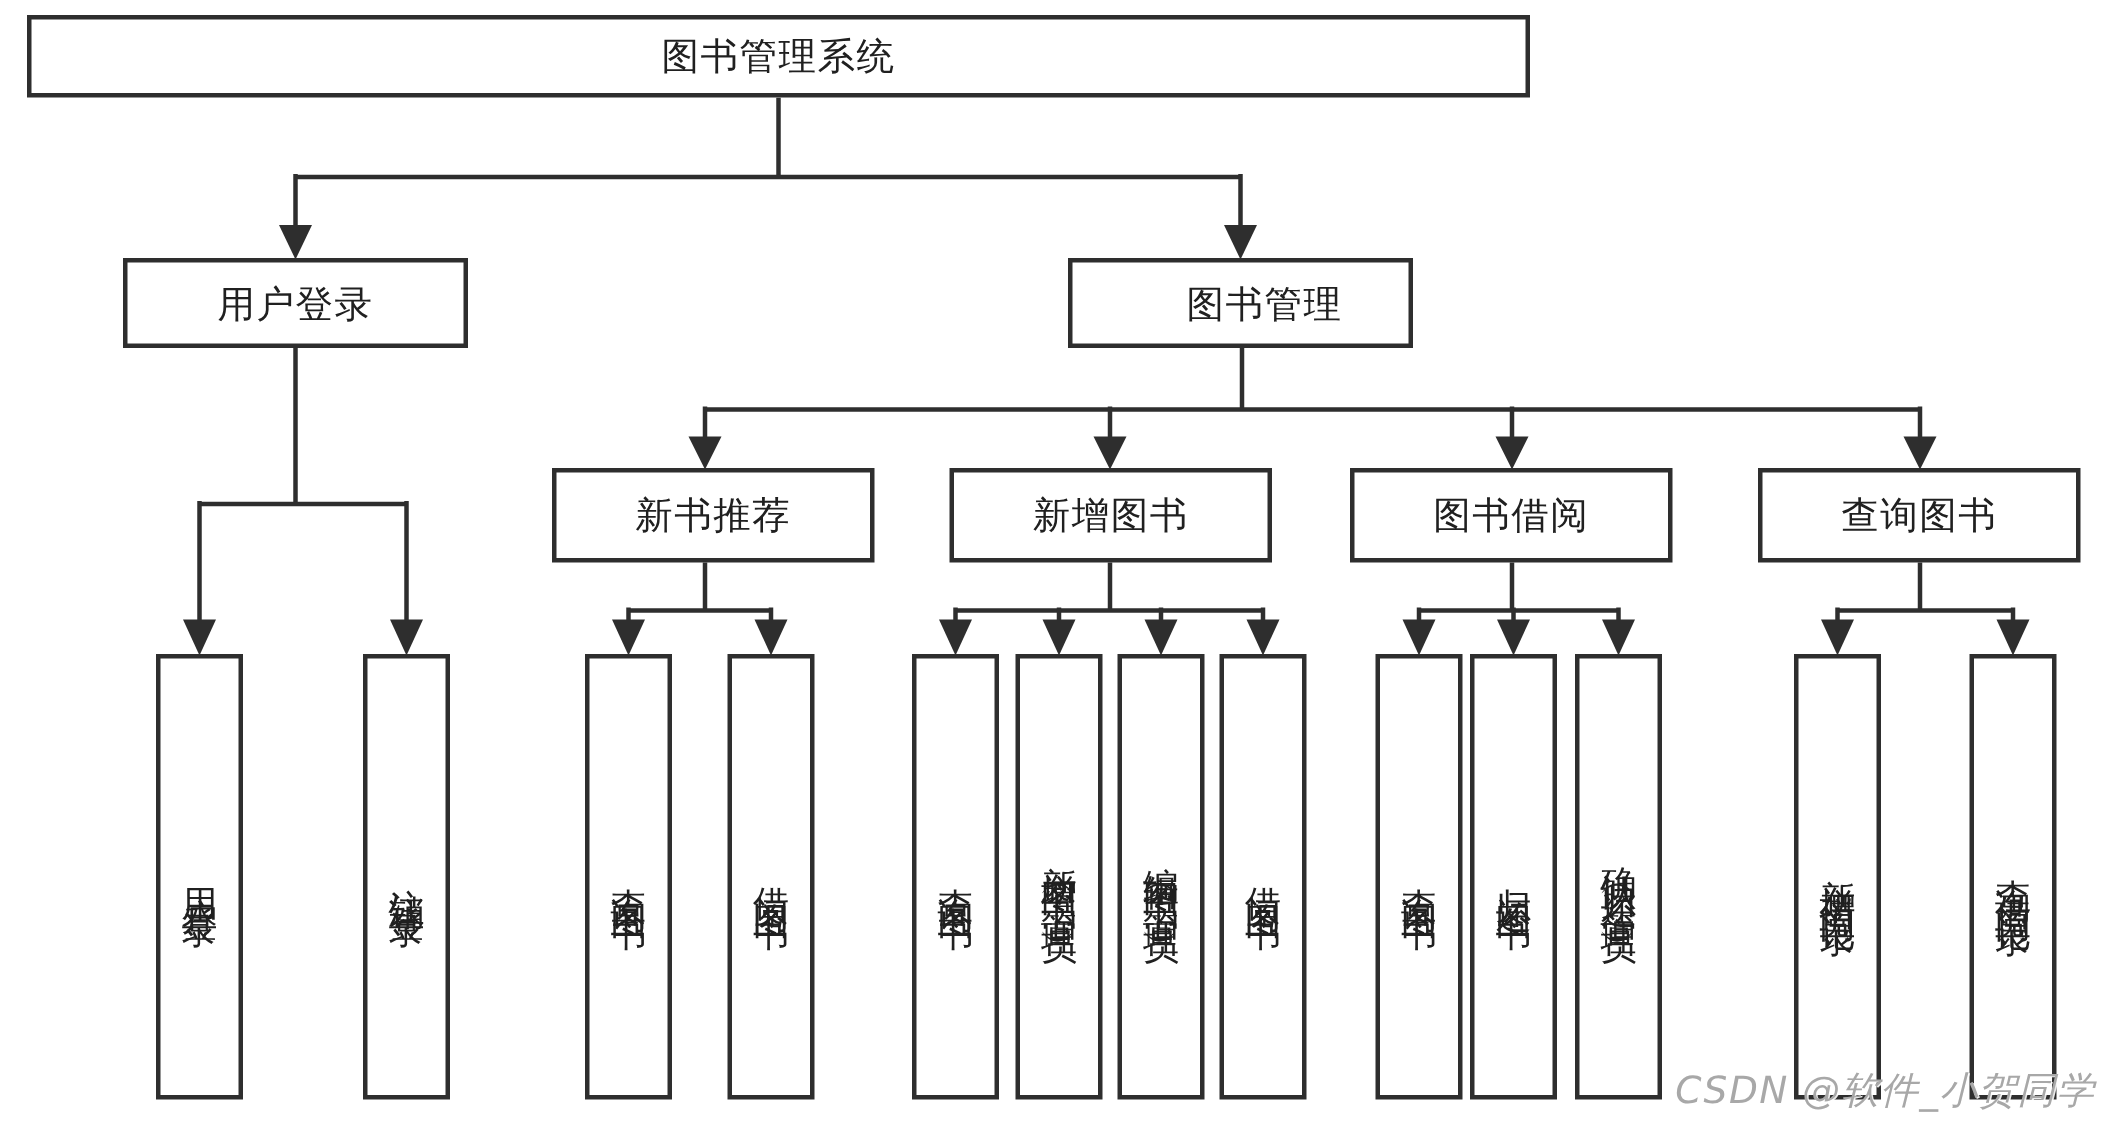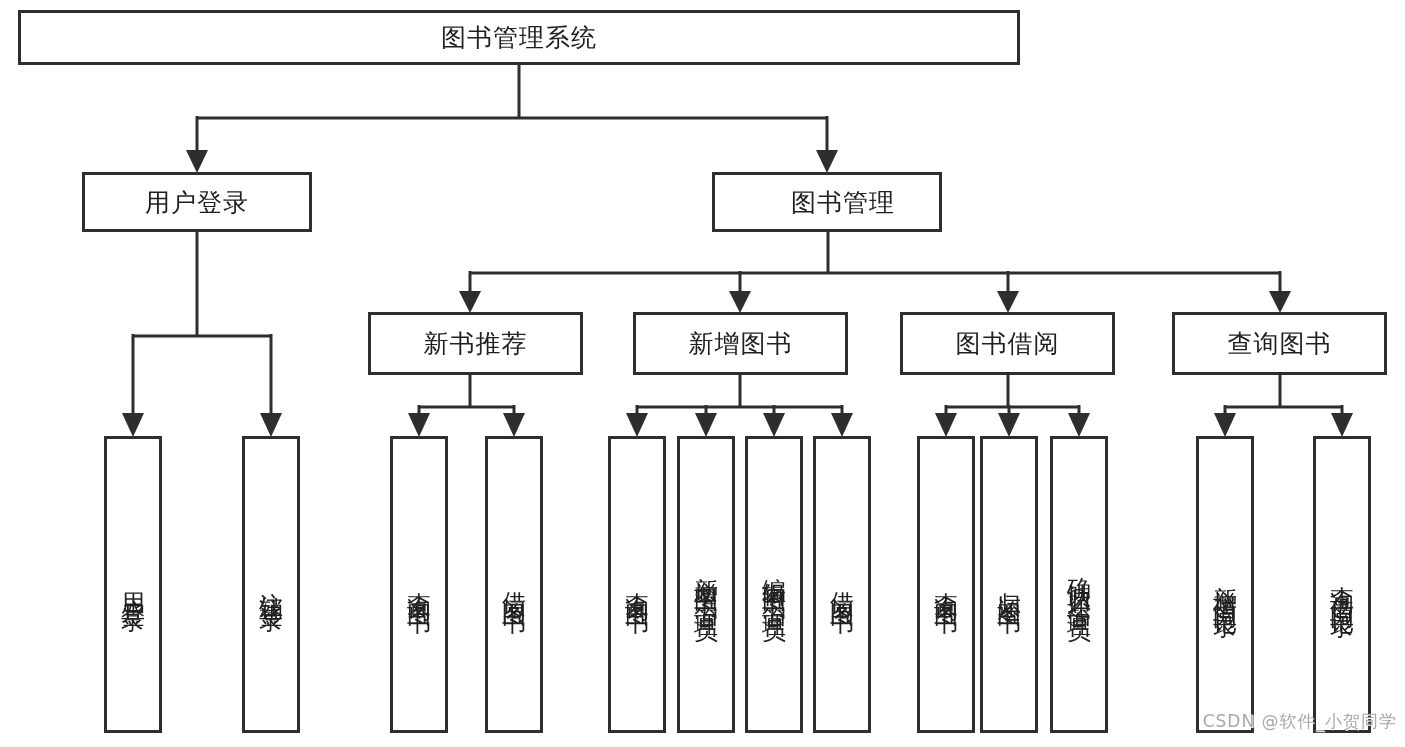--- a/index.html
+++ b/index.html
@@ -73,26 +73,27 @@
   .lf5  { left: 608px; }  .lf6  { left: 677px; }
   .lf7  { left: 745px; }  .lf8  { left: 813px; }
   .lf9  { left: 917px; }  .lf10 { left: 980px; }
   .lf11 { left: 1050px; }
   .lf12 { left: 1196px; } .lf13 { left: 1313px; }
 
   .watermark {
     position: absolute;
     right: 8px;
     top: 710px;
-    font-size: 17px;
+    font-size: 25px;
     color: var(--wm);
     letter-spacing: 1px;
     white-space: nowrap;
     text-shadow: 1px 1px 0 rgba(255,255,255,0.9);
     z-index: 5;
+    font-style: italic;
   }
 </style>
 </head>
 <body>
 
 <div class="canvas">
 
   <svg class="wires" viewBox="0 0 1405 747" xmlns="http://www.w3.org/2000/svg">
 
     <g>

